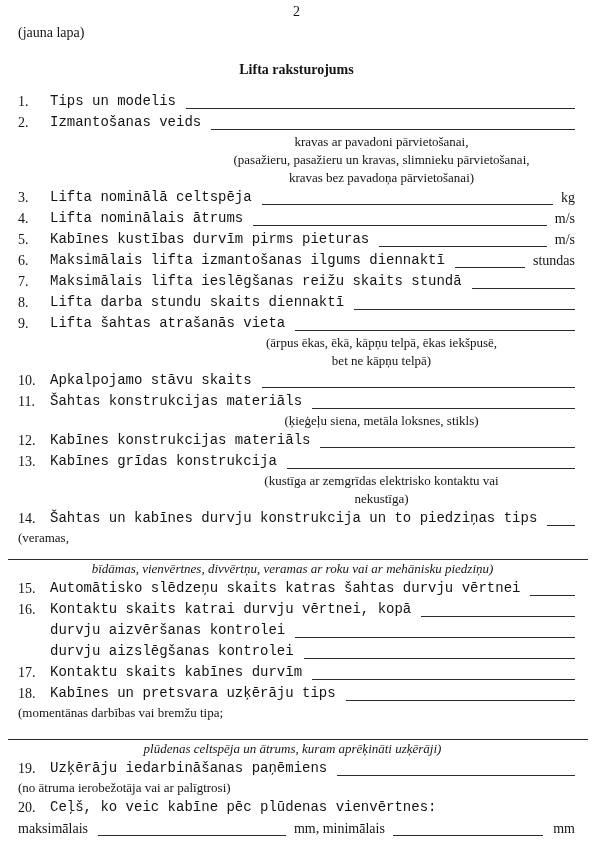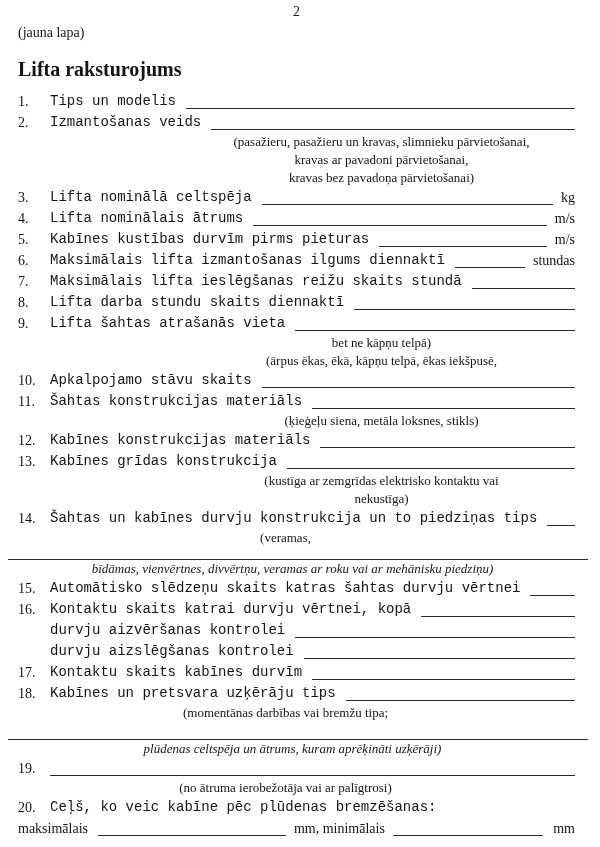--- a/index.html
+++ b/index.html
@@ -9,38 +9,38 @@
     box-sizing:border-box;
     background:#ffffff;
     color:#141414;
     font-family:"Liberation Serif","DejaVu Serif",serif;
     font-size:14px;
     padding:2px 25px 0 18px;
     overflow:hidden;
   }
   .pageno { text-align:center; line-height:16px; padding-top:2px; }
   .annotation { line-height:18px; padding-top:4px; }
-  .title { margin:0; padding-top:17px; text-align:left; font-size:20px; font-weight:bold; line-height:21px; }
+  .title { margin:0; padding-top:17px; text-align:center; font-size:14px; font-weight:bold; line-height:21px; }
   .form { padding-top:11px; }
 
   .row { display:flex; height:21px; white-space:nowrap; }
   .row .num { flex:none; width:32px; line-height:21px; }
   .row .label { flex:none; line-height:21px; padding-right:10px;font-family:Liberation Mono, monospace; }
   .row .line {
     flex:1 1 auto; min-width:24px;
     border-bottom:1.4px solid #2a2a2a;
     align-self:flex-end; margin-bottom:3px; height:0;
   }
   .row .unit { flex:none; line-height:21px; padding-left:8px; }
   .row.indent { padding-left:32px;justify-content:center; }
 
   .help { height:18px; line-height:18px; font-size:13px; white-space:nowrap; overflow:visible; }
   .help--field { margin-left:170px; text-align:center; }
   .help--page { text-align:center; margin-left:-8px;font-style:italic; }
-  .help--right { text-align:center; padding-right:22px; }
+  .help--right { text-align:left; padding-right:22px; }
 
   .rule { height:0; border-top:1.5px solid #2b2b2b; margin-left:-10px; margin-right:-13px; }
   .gap { width:100%; }
 
   .measure { display:flex; height:21px; white-space:nowrap; }
   .measure .mtext { flex:none; line-height:21px; }
   .measure .mpad { padding:0 8px; }
   .measure .line {
     border-bottom:1.4px solid #2a2a2a;
     align-self:flex-end; margin-bottom:3px; height:0;
@@ -60,22 +60,22 @@
       <div class="row">
         <span class="num">1.</span>
         <span class="label">Tips un modelis</span>
         <div class="line"></div>
       </div>
       <div class="row">
         <span class="num">2.</span>
         <span class="label">Izmantošanas veids</span>
         <div class="line"></div>
       </div>
+      <div class="help help--field">kravas ar pavadoni pārvietošanai,</div>
       <div class="help help--field">(pasažieru, pasažieru un kravas, slimnieku pārvietošanai,</div>
-      <div class="help help--field">kravas ar pavadoni pārvietošanai,</div>
       <div class="help help--field">kravas bez pavadoņa pārvietošanai)</div>
       <div class="row">
         <span class="num">3.</span>
         <span class="label">Lifta nominālā celtspēja</span>
         <div class="line"></div>
         <span class="unit">kg</span>
       </div>
       <div class="row">
         <span class="num">4.</span>
         <span class="label">Lifta nominālais ātrums</span>
@@ -102,22 +102,22 @@
       <div class="row">
         <span class="num">8.</span>
         <span class="label">Lifta darba stundu skaits diennaktī</span>
         <div class="line"></div>
       </div>
       <div class="row">
         <span class="num">9.</span>
         <span class="label">Lifta šahtas atrašanās vieta</span>
         <div class="line"></div>
       </div>
+      <div class="help help--field">(ārpus ēkas, ēkā, kāpņu telpā, ēkas iekšpusē,</div>
       <div class="help help--field">bet ne kāpņu telpā)</div>
-      <div class="help help--field">(ārpus ēkas, ēkā, kāpņu telpā, ēkas iekšpusē,</div>
       <div class="row">
         <span class="num">10.</span>
         <span class="label">Apkalpojamo stāvu skaits</span>
         <div class="line"></div>
       </div>
       <div class="row">
         <span class="num">11.</span>
         <span class="label">Šahtas konstrukcijas materiāls</span>
         <div class="line"></div>
       </div>
@@ -170,26 +170,27 @@
         <span class="num">18.</span>
         <span class="label">Kabīnes un pretsvara uzķērāju tips</span>
         <div class="line"></div>
       </div>
       <div class="help help--right">(momentānas darbības vai bremžu tipa;</div>
       <div class="gap" style="height: 17px;"></div>
       <div class="rule"></div>
       <div class="help help--page">plūdenas celtspēja un ātrums, kuram aprēķināti uzķērāji)</div>
       <div class="row">
         <span class="num">19.</span>
+        <span class="label">Uzķērāju iedarbināšanas paņēmiens</span>
         <div class="line"></div>
       </div>
       <div class="help help--right">(no ātruma ierobežotāja vai ar palīgtrosi)</div>
       <div class="row">
         <span class="num">20.</span>
-        <span class="label">Ceļš, ko veic kabīne pēc plūdenas bremzēšanas:</span>
+        <span class="label">Ceļš, ko veic kabīne pēc plūdenas vienvērtnes:</span>
       </div>
       <div class="measure">
         <span class="mtext">maksimālais</span>
         <div class="line line1"></div>
         <span class="mtext mpad">mm, minimālais</span>
         <div class="line line2"></div>
         <span class="mtext mend">mm</span>
       </div>
     </div>
 </div>

